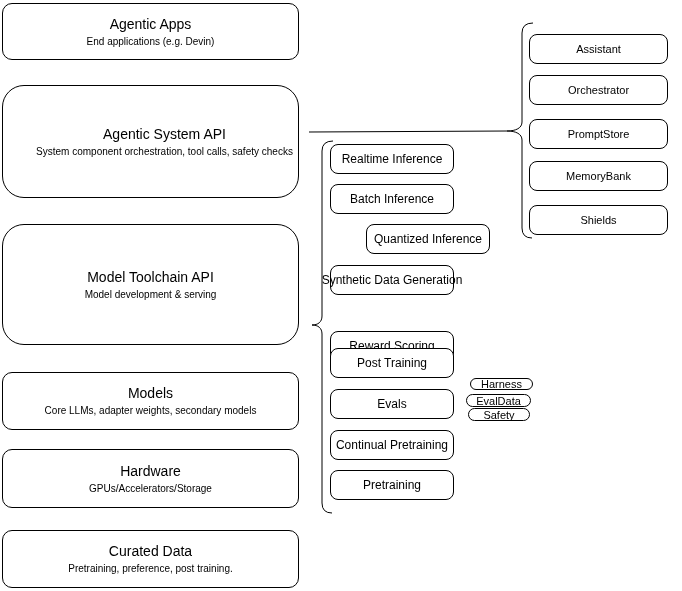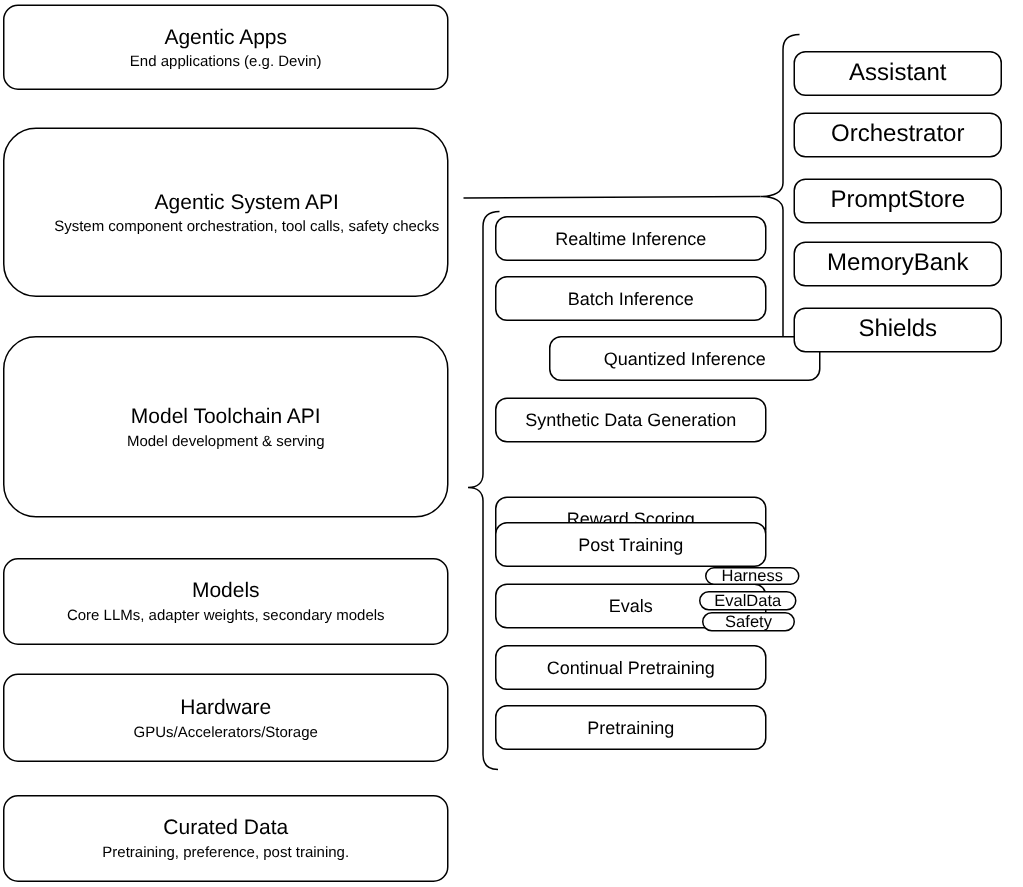--- a/index.html
+++ b/index.html
@@ -38,21 +38,21 @@
   }
   .stack-subtitle {
     font-size: 10px;
     line-height: 13px;
     margin-top: 2px;
     white-space: nowrap;
   }
   .mid-box {
     position: absolute;
     left: 330px;
-    width: 181px;
+    width: 124px;
     height: 30px;
     box-sizing: border-box;
     border: 1px solid #000000;
     border-radius: 8px;
     background: #ffffff;
     display: flex;
     align-items: center;
     justify-content: center;
     font-size: 12px;
     white-space: nowrap;
@@ -62,21 +62,21 @@
     left: 529px;
     width: 139px;
     height: 30px;
     box-sizing: border-box;
     border: 1px solid #000000;
     border-radius: 8px;
     background: #ffffff;
     display: flex;
     align-items: center;
     justify-content: center;
-    font-size: 16px;
+    font-size: 11px;
     white-space: nowrap;
   }
   .badge {
     position: absolute;
     box-sizing: border-box;
     border: 1px solid #000000;
     border-radius: 999px;
     background: #ffffff;
     display: flex;
     align-items: center;

